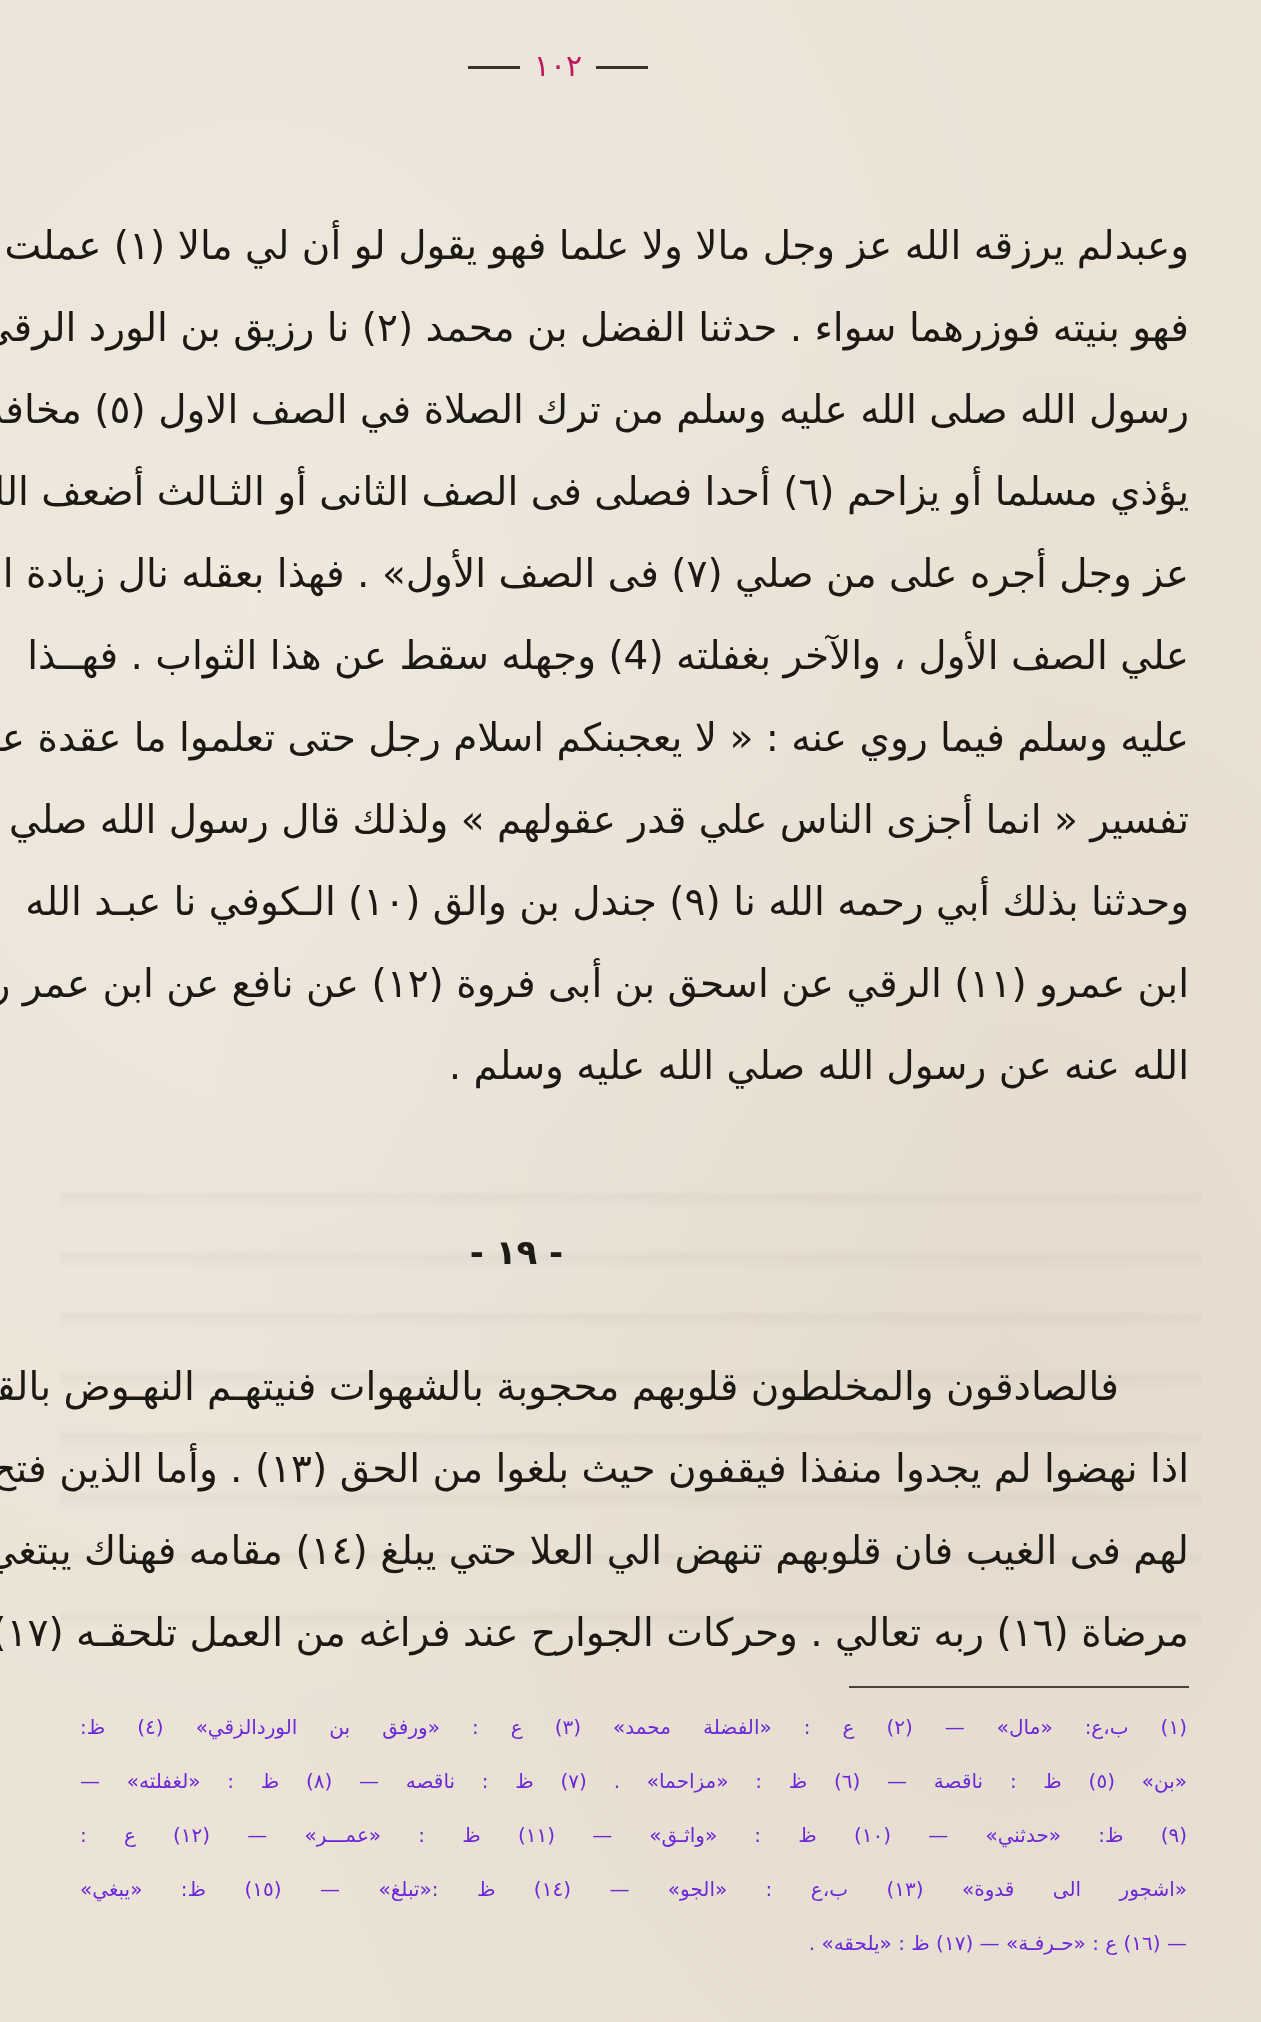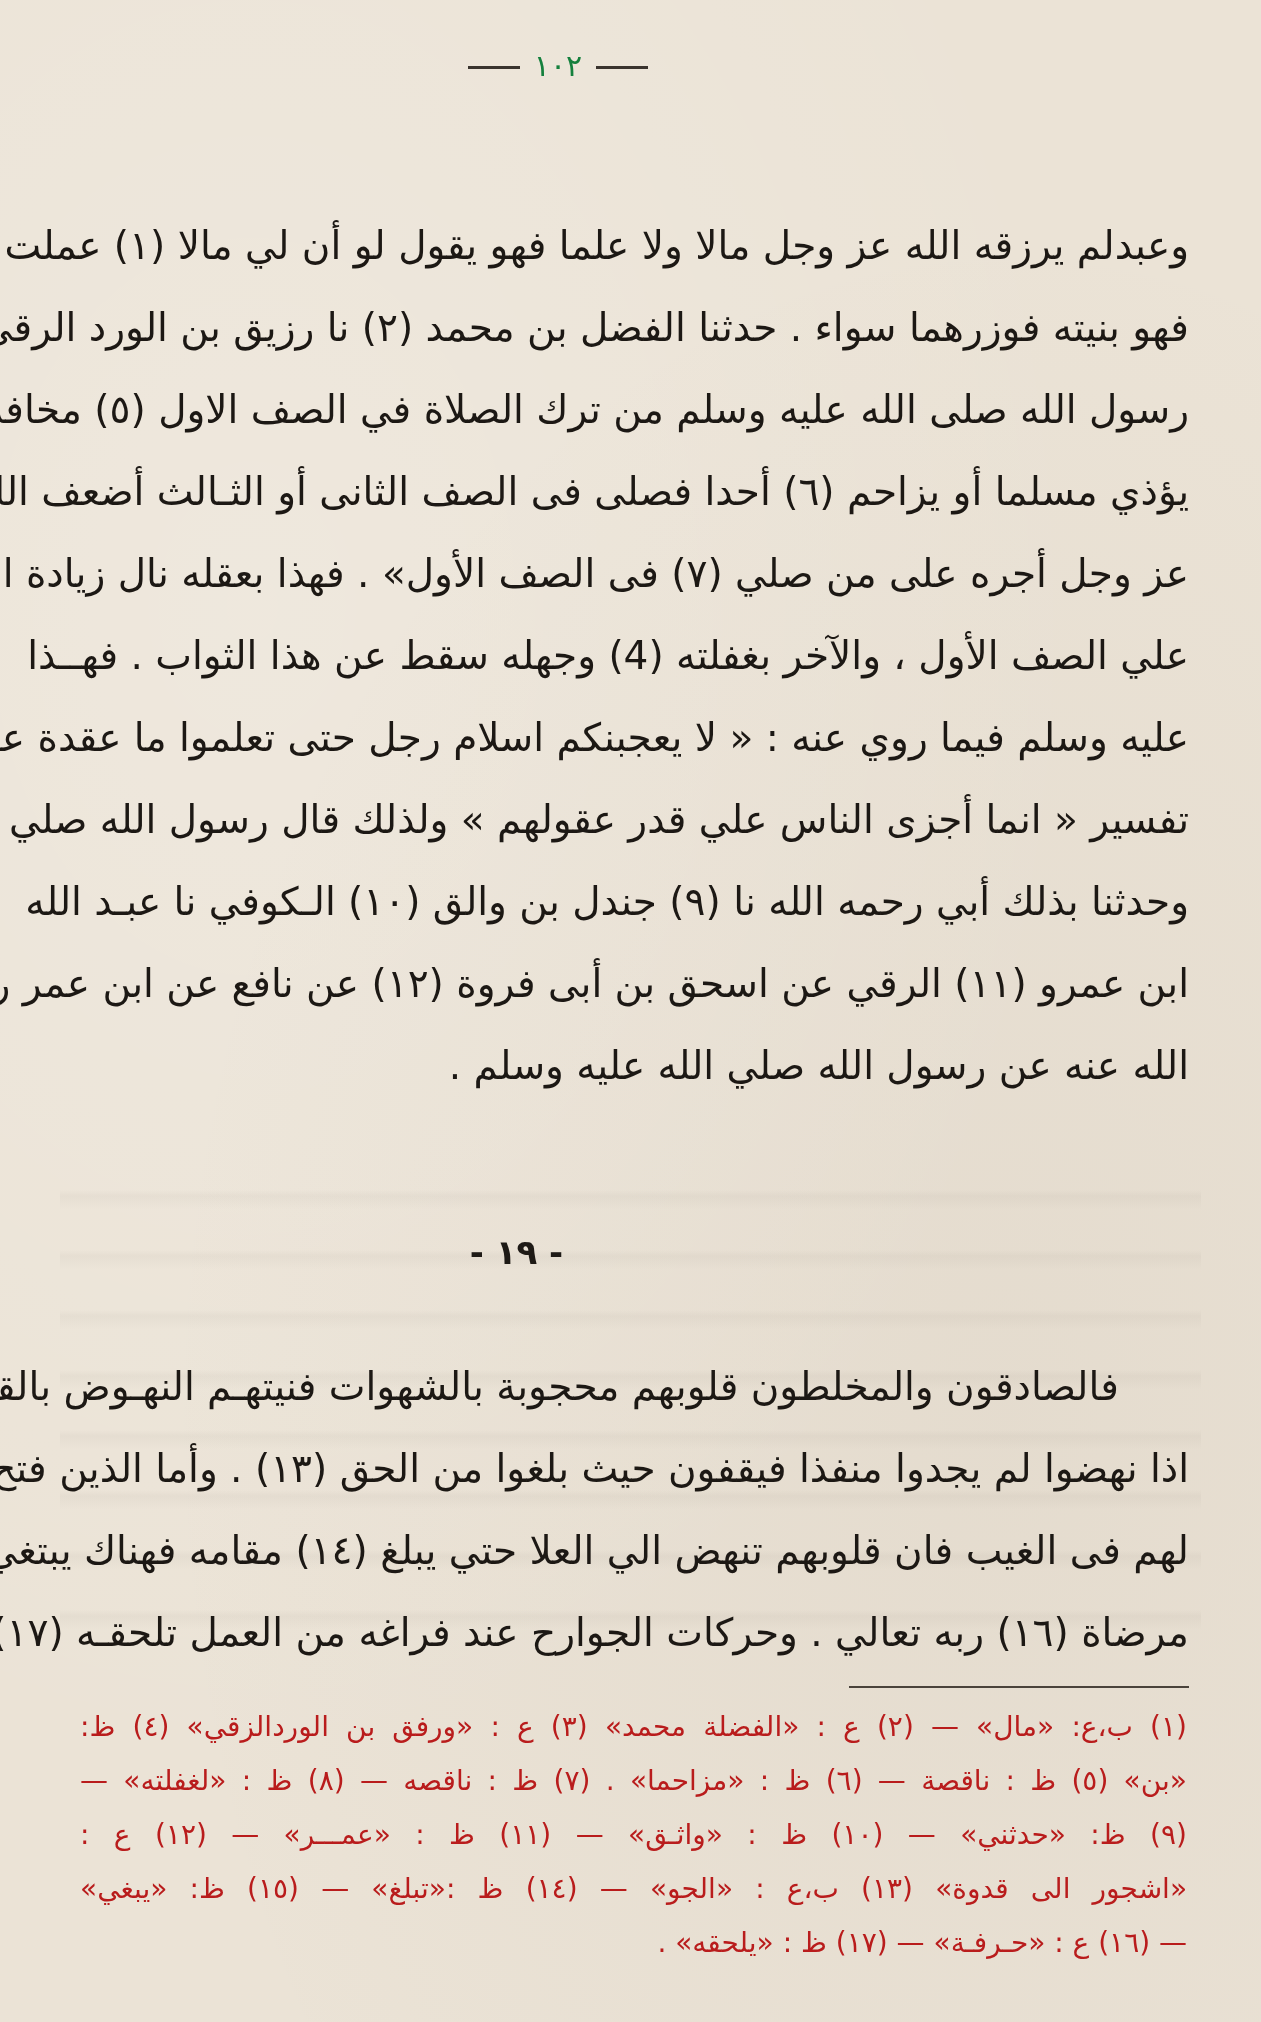--- a/index.html
+++ b/index.html
@@ -25,21 +25,21 @@
       width: 1261px;
       height: 2022px;
     }
     .page-number {
       position: absolute;
       top: 48px;
       left: 0;
       width: 1116px;
       text-align: center;
       font-size: 30px;
-      color: #15803d;
+      color: #be185d;
       letter-spacing: 2px;
     }
     .page-number .dash {
       display: inline-block;
       width: 52px;
       height: 3px;
       background: #3a342e;
       vertical-align: middle;
       margin: 0 14px;
     }
@@ -87,22 +87,22 @@
       width: 340px;
       height: 2px;
       background: #4a433b;
     }
     .footnotes {
       position: absolute;
       top: 1700px;
       right: 74px;
       left: 80px;
       direction: rtl;
-      font-size: 28px;
-      color: #b91c1c;
+      font-size: 20px;
+      color: #6d28d9;
     }
     .footnotes .fline {
       display: block;
       height: 54px;
       line-height: 54px;
       white-space: nowrap;
       text-align: justify;
       text-align-last: justify;
     }
     .footnotes .fline.last {

